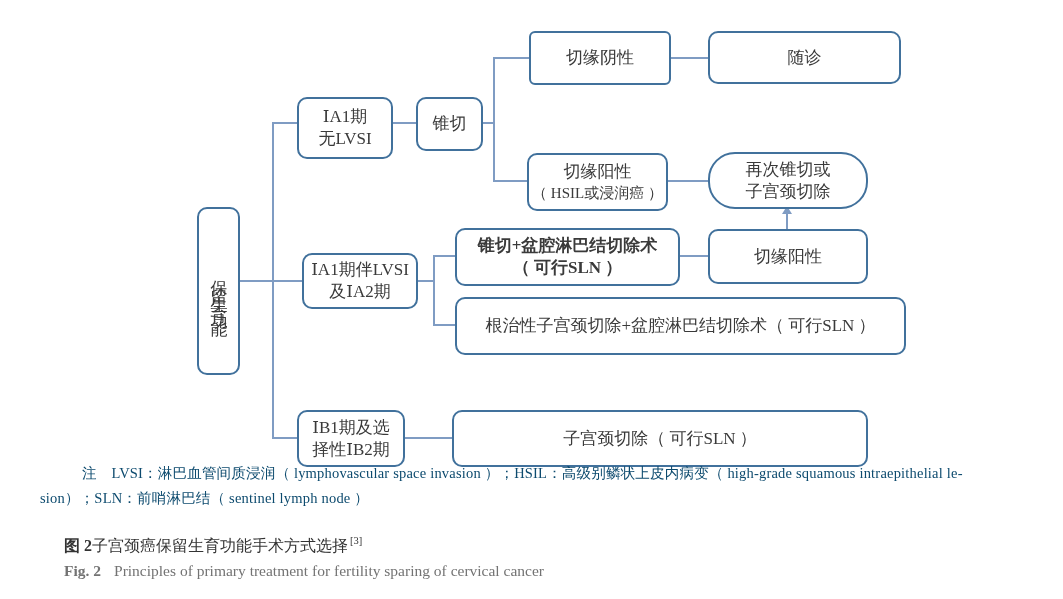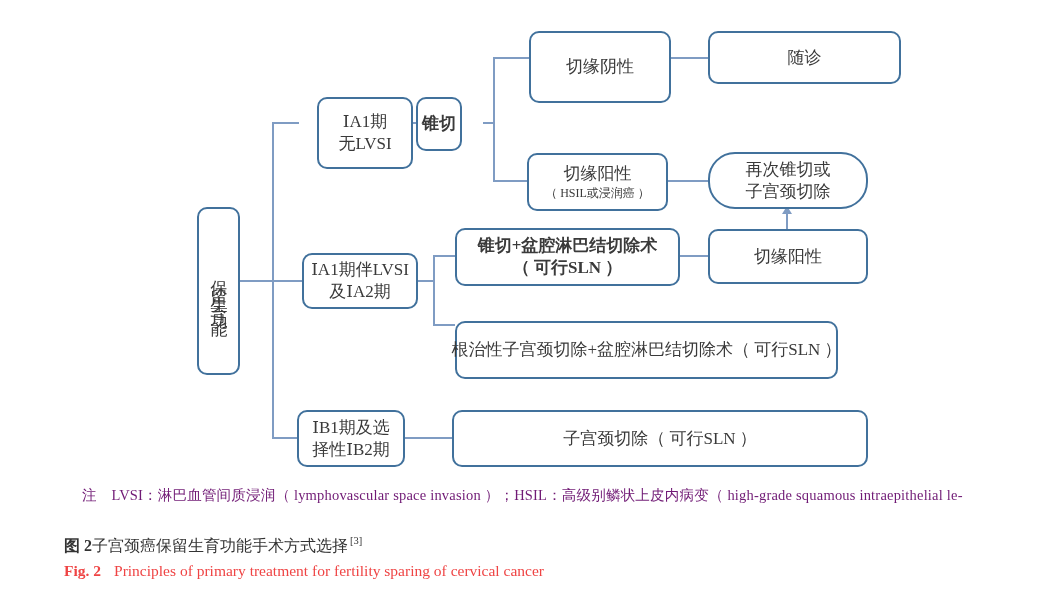--- a/index.html
+++ b/index.html
@@ -9,52 +9,52 @@
     overflow:hidden;
   }
   
   .node {
     position:absolute; box-sizing:border-box; background:#ffffff;
     border:2px solid #41719c; border-radius:10px;
     display:flex; flex-direction:column; justify-content:center; align-items:center;
     text-align:center; line-height:1.28; font-size:17px;
   }
   .node .ln { white-space:nowrap; }
-  .ln-small { font-size:12px; line-height:1.35; }
+  .ln-small { font-size:15px; line-height:1.35; }
   #n-root  { left:197px; top:207px; width:43px;  height:168px; }
   #n-root .vtext { writing-mode:vertical-rl; text-orientation:upright; letter-spacing:8px; font-size:17px; }
-  #n-s1    { left:297px; top:97px;  width:96px;  height:72px;margin-left:20px; }
-  #n-cone  { left:416px; top:97px;  width:46px;  height:54px;font-weight:bold; }
-  #n-mneg  { left:529px; top:31px;  width:142px; height:72px; }
+  #n-s1    { left:297px; top:97px;  width:96px;  height:62px; }
+  #n-cone  { left:416px; top:97px;  width:67px;  height:54px; }
+  #n-mneg  { left:529px; top:31px;  width:142px; height:54px;border-radius:6px; }
   #n-follow{ left:708px; top:31px;  width:193px; height:53px; }
   #n-mpos1 { left:527px; top:153px; width:141px; height:58px; }
   #n-recone{ left:708px; top:152px; width:160px; height:57px;border-radius:27px; }
   #n-s2    { left:302px; top:253px; width:116px; height:56px; }
   #n-cone2 { left:455px; top:228px; width:225px; height:58px;font-weight:bold; }
   #n-mpos2 { left:708px; top:229px; width:160px; height:55px; }
-  #n-rad1  { left:455px; top:297px; width:383px; height:58px;margin-top:24px; }
+  #n-rad1  { left:455px; top:297px; width:451px; height:58px; }
   #n-s3    { left:297px; top:410px; width:108px; height:57px; }
   #n-rad2  { left:452px; top:410px; width:416px; height:57px; }
   
   .hl { position:absolute; height:2px; background:#7f9cc3; }
   .vl { position:absolute; width:2px;  background:#7f9cc3; }
   .arrow-head {
     position:absolute; width:0; height:0;
     border-left:5px solid transparent; border-right:5px solid transparent;
     border-bottom:8px solid #7f9cc3; left:782px; top:206px;
   }
   
-  .note { position:absolute; left:40px; top:483px; width:1005px;
-          font-size:14.5px; line-height:25px; color:#701a75; letter-spacing:0.2px; }
+  .note { position:absolute; left:40px; top:461px; width:1005px;
+          font-size:14.5px; line-height:25px; color:#0c4a6e; letter-spacing:0.2px; }
   .note .l1 { padding-left:42px; white-space:nowrap; }
   .note .l2 { white-space:nowrap; }
   .cap-zh { position:absolute; left:64px; top:536px; font-size:16px; color:#333333; }
   .cap-zh .lbl { font-weight:bold; }
   .cap-zh sup.ref { font-size:10.5px; position:relative; top:-1px; margin-left:2px; }
-  .cap-en { position:absolute; left:64px; top:562px; font-size:15.5px; color:#ef4444; }
+  .cap-en { position:absolute; left:64px; top:562px; font-size:15.5px; color:#737373; }
   .cap-en .lbl { font-weight:bold; margin-right:13px; }
 </style>
 </head>
 <body>
 
 <div class="stage">
 
   <div class="hl" style="left:240px; top:280px; width:62px;"></div>
   <div class="vl" style="left:272px; top:122px; height:317px;"></div>
   <div class="hl" style="left:272px; top:122px; width:27px;"></div>
@@ -128,20 +128,21 @@
     <div class="ln">ⅠB1期及选</div>
     <div class="ln">择性ⅠB2期</div>
   </div>
 
   <div class="node" id="n-rad2">
     <div class="ln">子宫颈切除（ 可行SLN ）</div>
   </div>
 
   <div class="note">
     <div class="l1">注　LVSI：淋巴血管间质浸润（ lymphovascular space invasion ）；HSIL：高级别鳞状上皮内病变（ high-grade squamous intraepithelial le-</div>
+    <div class="l2">sion）；SLN：前哨淋巴结（ sentinel lymph node ）</div>
   </div>
 
   <div class="cap-zh">
     <span class="lbl">图 2</span><span>子宫颈癌保留生育功能手术方式选择</span><sup class="ref">[3]</sup>
   </div>
   <div class="cap-en">
     <span class="lbl">Fig. 2</span><span>Principles of primary treatment for fertility sparing of cervical cancer</span>
   </div>
 
 </div>

